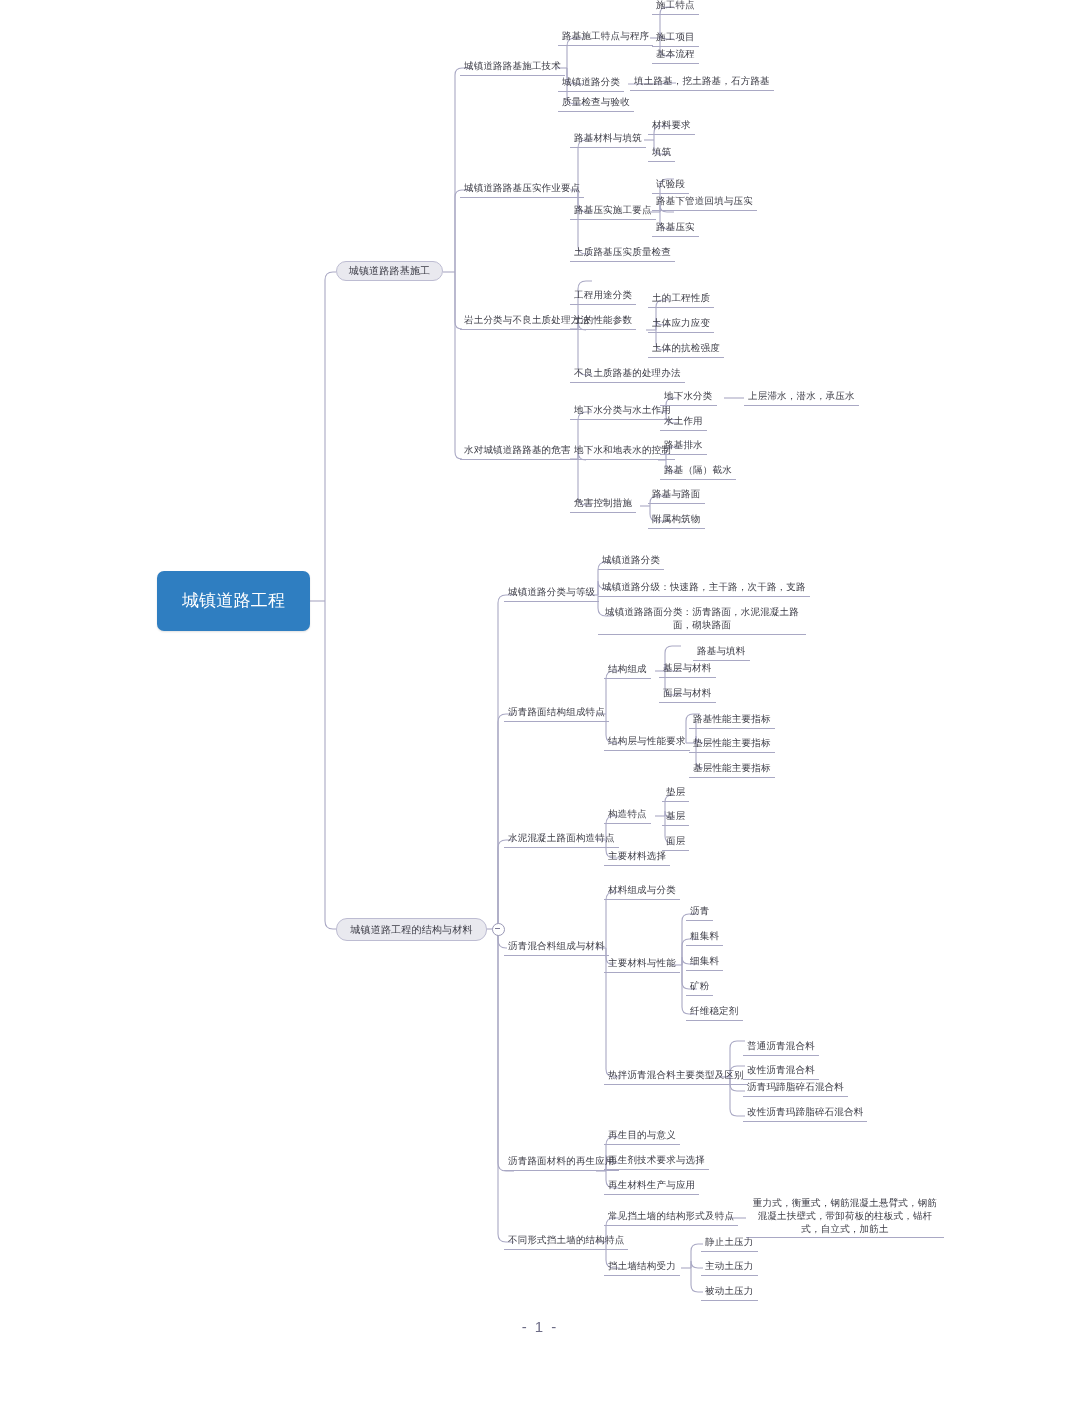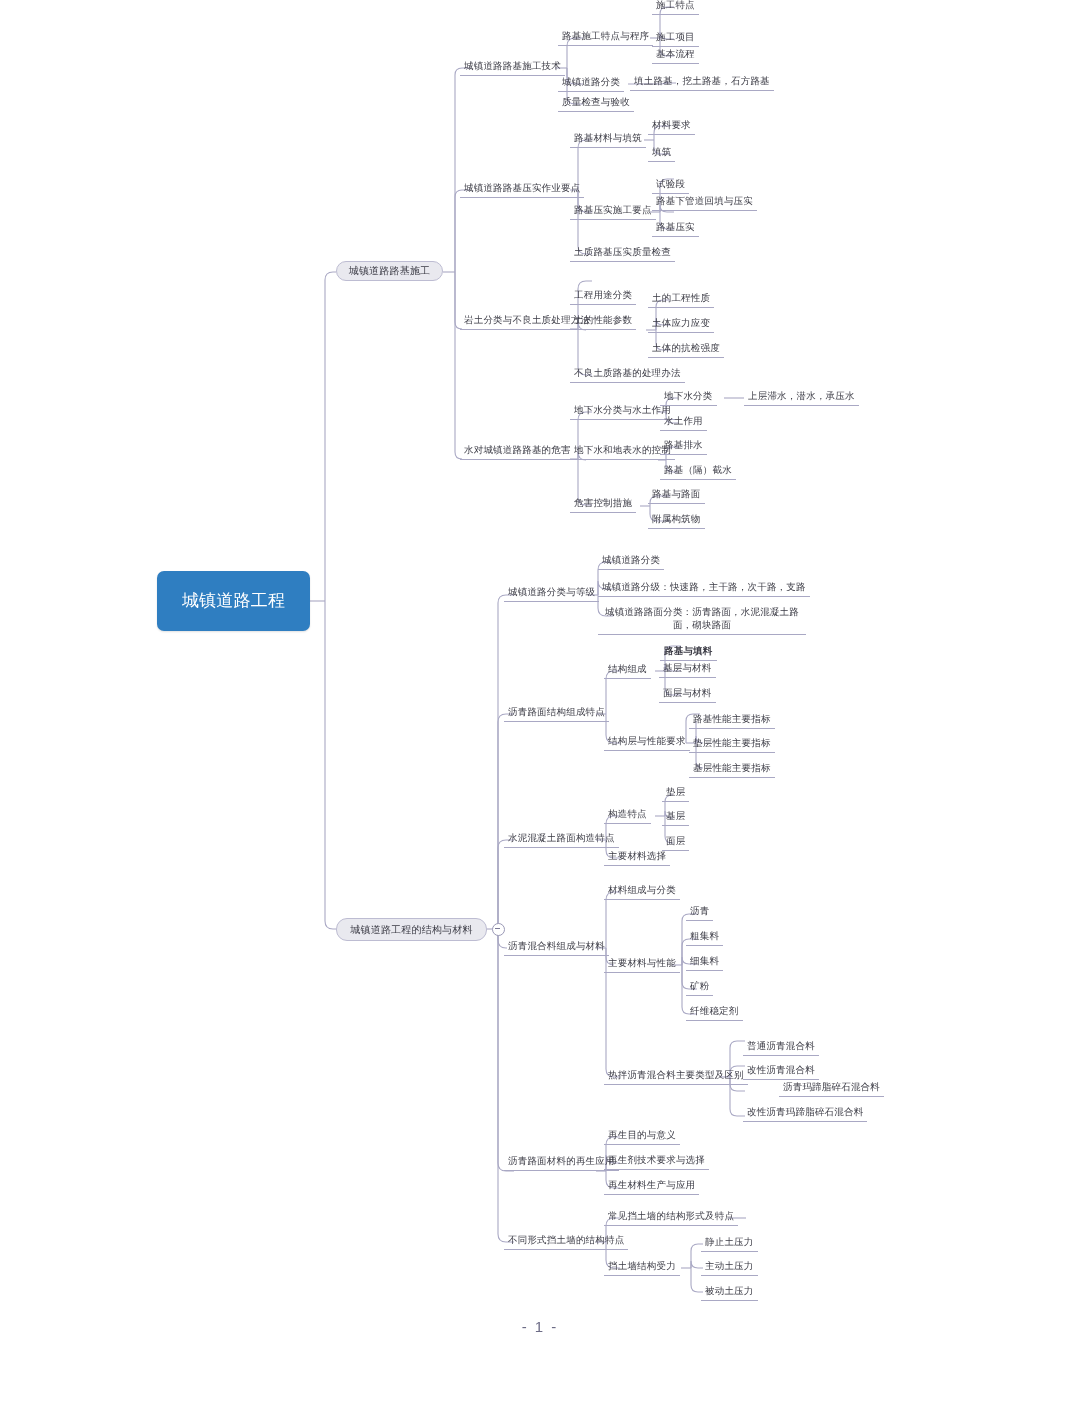--- a/index.html
+++ b/index.html
@@ -302,21 +302,21 @@
   <div class="node leaf" style="left:504px; top:1154px;">沥青路面材料的再生应用</div>
   <div class="node leaf" style="left:504px; top:1233px;">不同形式挡土墙的结构特点</div>
 
   <div class="node leaf" style="left:598px; top:553px;">城镇道路分类</div>
   <div class="node leaf" style="left:598px; top:580px;">城镇道路分级：快速路，主干路，次干路，支路</div>
   <div class="node leaf wrap" style="left:598px; top:605px; width:208px;">城镇道路路面分类：沥青路面，水泥混凝土路面，砌块路面</div>
 
   <div class="node leaf" style="left:604px; top:662px;">结构组成</div>
   <div class="node leaf" style="left:604px; top:734px;">结构层与性能要求</div>
 
-  <div class="node leaf" style="left:660px; top:644px;font-weight:bold;">路基与填料</div>
+  <div class="node leaf" style="left:693px; top:644px;">路基与填料</div>
   <div class="node leaf" style="left:659px; top:661px;">基层与材料</div>
   <div class="node leaf" style="left:659px; top:686px;">面层与材料</div>
 
   <div class="node leaf" style="left:689px; top:712px;">路基性能主要指标</div>
   <div class="node leaf" style="left:689px; top:736px;">垫层性能主要指标</div>
   <div class="node leaf" style="left:689px; top:761px;">基层性能主要指标</div>
 
   <div class="node leaf" style="left:604px; top:807px;">构造特点</div>
   <div class="node leaf" style="left:604px; top:849px;">主要材料选择</div>
 
@@ -329,30 +329,31 @@
   <div class="node leaf" style="left:604px; top:1068px;">热拌沥青混合料主要类型及区别</div>
 
   <div class="node leaf" style="left:686px; top:904px;">沥青</div>
   <div class="node leaf" style="left:686px; top:929px;">粗集料</div>
   <div class="node leaf" style="left:686px; top:954px;">细集料</div>
   <div class="node leaf" style="left:686px; top:979px;">矿粉</div>
   <div class="node leaf" style="left:686px; top:1004px;">纤维稳定剂</div>
 
   <div class="node leaf" style="left:743px; top:1039px;">普通沥青混合料</div>
   <div class="node leaf" style="left:743px; top:1063px;">改性沥青混合料</div>
-  <div class="node leaf" style="left:743px; top:1080px;margin-left:36px;">沥青玛蹄脂碎石混合料</div>
+  <div class="node leaf" style="left:743px; top:1080px;">沥青玛蹄脂碎石混合料</div>
   <div class="node leaf" style="left:743px; top:1105px;">改性沥青玛蹄脂碎石混合料</div>
 
   <div class="node leaf" style="left:604px; top:1128px;">再生目的与意义</div>
   <div class="node leaf" style="left:604px; top:1153px;">再生剂技术要求与选择</div>
   <div class="node leaf" style="left:604px; top:1178px;">再生材料生产与应用</div>
 
   <div class="node leaf" style="left:604px; top:1209px;">常见挡土墙的结构形式及特点</div>
   <div class="node leaf" style="left:604px; top:1259px;">挡土墙结构受力</div>
 
+  <div class="node leaf wrap" style="left:746px; top:1196px; width:198px;">重力式，衡重式，钢筋混凝土悬臂式，钢筋混凝土扶壁式，带卸荷板的柱板式，锚杆式，自立式，加筋土</div>
 
   <div class="node leaf" style="left:701px; top:1235px;">静止土压力</div>
   <div class="node leaf" style="left:701px; top:1259px;">主动土压力</div>
   <div class="node leaf" style="left:701px; top:1284px;">被动土压力</div>
 
   <div id="footer">- 1 -</div>
 
 </div>
 
 </body></html>

